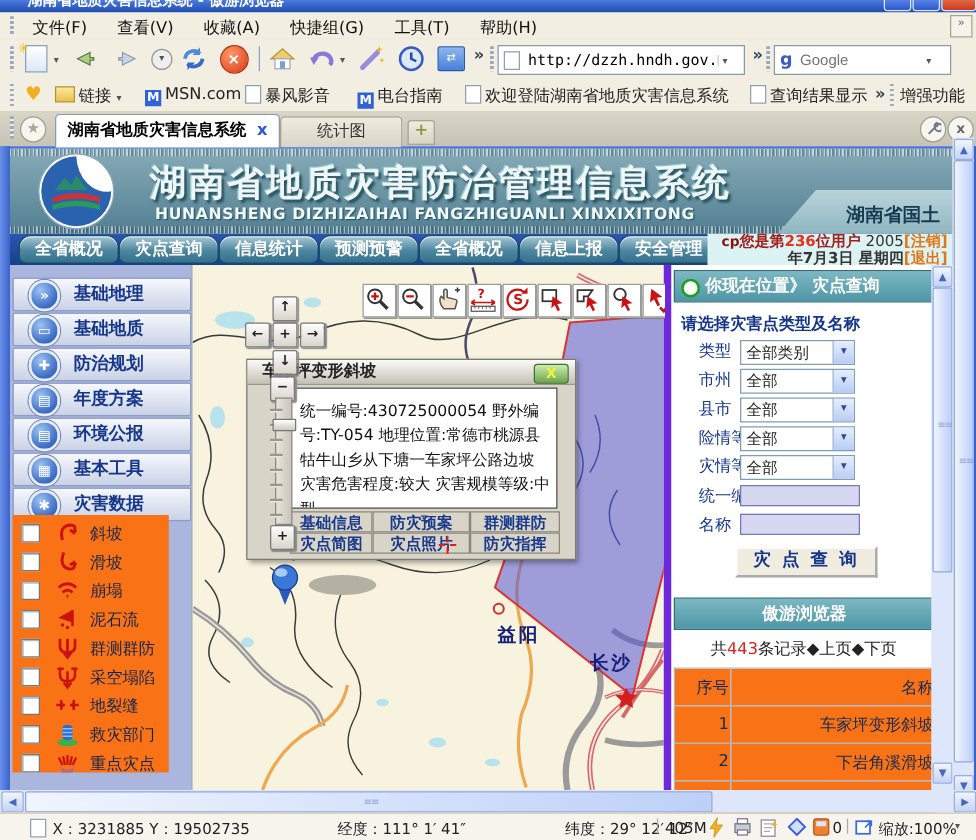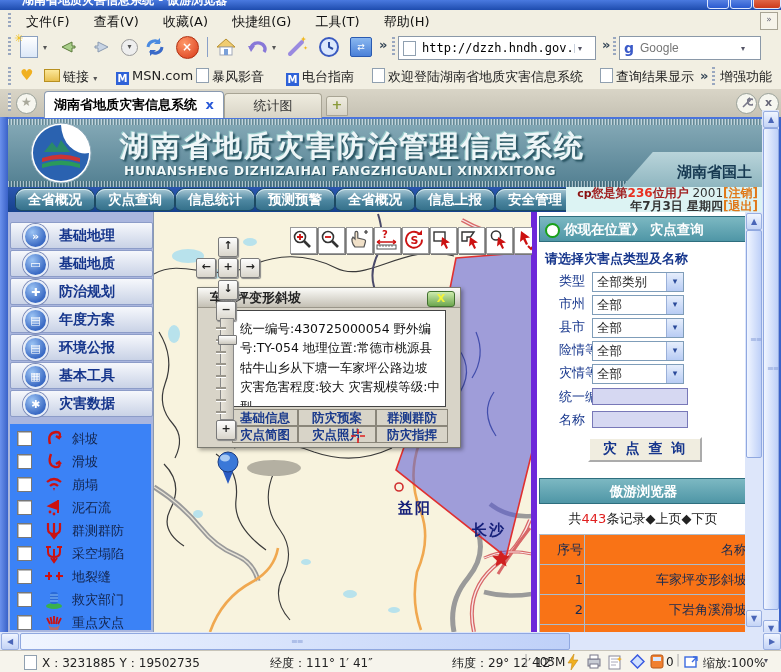--- a/index.html
+++ b/index.html
@@ -40,21 +40,21 @@
     color:#fff;font-weight:bold;font-size:13.5px;text-align:center;line-height:21px}
   .userbox{position:absolute;left:558px;top:0;width:196px;height:25px;background:#dcf3f3;font-size:12px;line-height:13px;padding-top:0;white-space:nowrap}
   .olink{color:#e07818;font-weight:bold}
   
   .side{left:8px;top:212px;width:145px;height:420px;background:#aab6de}
   .acc{position:absolute;left:2px;width:141px;height:25px;background:linear-gradient(#f6f8fc,#c9d2e6);border:1px solid #8c9cc8;border-radius:2px;color:#16368c;font-weight:bold;font-size:14px;line-height:24px}
   .acc-ico{position:absolute;left:12px;top:1px;width:21px;height:21px;border-radius:50%;
      background:radial-gradient(circle at 35% 30%,#9cc4f4,#3a6ac4 70%);border:2px solid #e8eef8;box-shadow:0 0 0 1px #7a8ab8;
      color:#fff;font-size:11px;line-height:21px;text-align:center;font-weight:bold}
   .acc-lab{position:absolute;left:48px}
-  .layers{position:absolute;left:2px;top:212px;width:141px;height:206px;background:#3b82f6}
+  .layers{position:absolute;left:2px;top:200px;width:125px;height:206px;background:#f97316}
   .lrow{position:absolute;left:0;width:141px;height:23px}
   .chk{position:absolute;left:7px;top:4px;width:13px;height:13px;background:#fff;border:1px solid #777;box-shadow:inset 1px 1px 0 #bbb}
   .lico{position:absolute;left:34px;top:1px;width:21px;height:21px}
   .llab{position:absolute;left:62px;top:3px;font-size:13px;color:#13244c}
   
   .map{left:153px;top:212px;width:378px;height:420px;border-left:1px solid #8a9ab0;overflow:hidden;background:#f8f3de}
   .mtb{position:absolute;left:136px;top:15px;height:27px;display:flex;gap:1px;z-index:40}
   .mtbtn{width:25px;height:25px;background:#fff;border:1px solid #9a9a9a;box-shadow:inset 1px 1px 0 #fff,1px 1px 0 #777}
   .padbtn{position:absolute;width:18px;height:18px;background:linear-gradient(#fdfdfd,#d9d5cb);border:1px solid #7a7a7a;border-radius:2px;box-shadow:1px 1px 1px #888;text-align:center;line-height:16px;font-size:11px;color:#222;z-index:45;font-weight:bold}
   .slider{position:absolute;left:66px;top:106px;width:12px;height:100px;background:linear-gradient(90deg,#e8e4da,#c9c5bb);border:1px solid #888;z-index:45}
@@ -242,21 +242,21 @@
     <div class="nav-btn" style="left:8px">全省概况</div>
     <div class="nav-btn" style="left:88px">灾点查询</div>
     <div class="nav-btn" style="left:168px">信息统计</div>
     <div class="nav-btn" style="left:248px">预测预警</div>
     <div class="nav-btn" style="left:328px">全省概况</div>
     <div class="nav-btn" style="left:408px">信息上报</div>
     <div class="nav-btn" style="left:488px">安全管理</div>
     <div class="userbox">
       <div style="text-align:right;padding-right:4px">
         <span style="color:#8b1010;font-weight:bold;font-size:11px">cp</span><span style="color:#a02020;font-weight:bold"><span>您是第</span><span style="color:#e83020">236</span><span>位用户</span></span>
-        <span style="color:#333">2001</span><span class="olink">[注销]</span>
+        <span style="color:#333">2005</span><span class="olink">[注销]</span>
       </div>
       <div style="text-align:right;padding-right:4px;font-weight:bold">
         <span style="color:#333">年7月3日 星期四</span><span class="olink">[退出]</span>
       </div>
     </div>
   </div>
 
   <div class="ab side">
     <div class="acc" style="top:10px">
         <span class="acc-ico">»</span>

